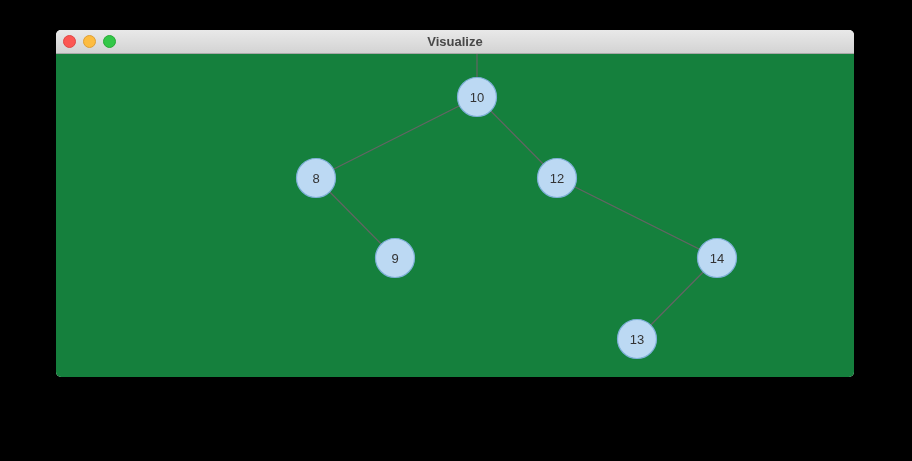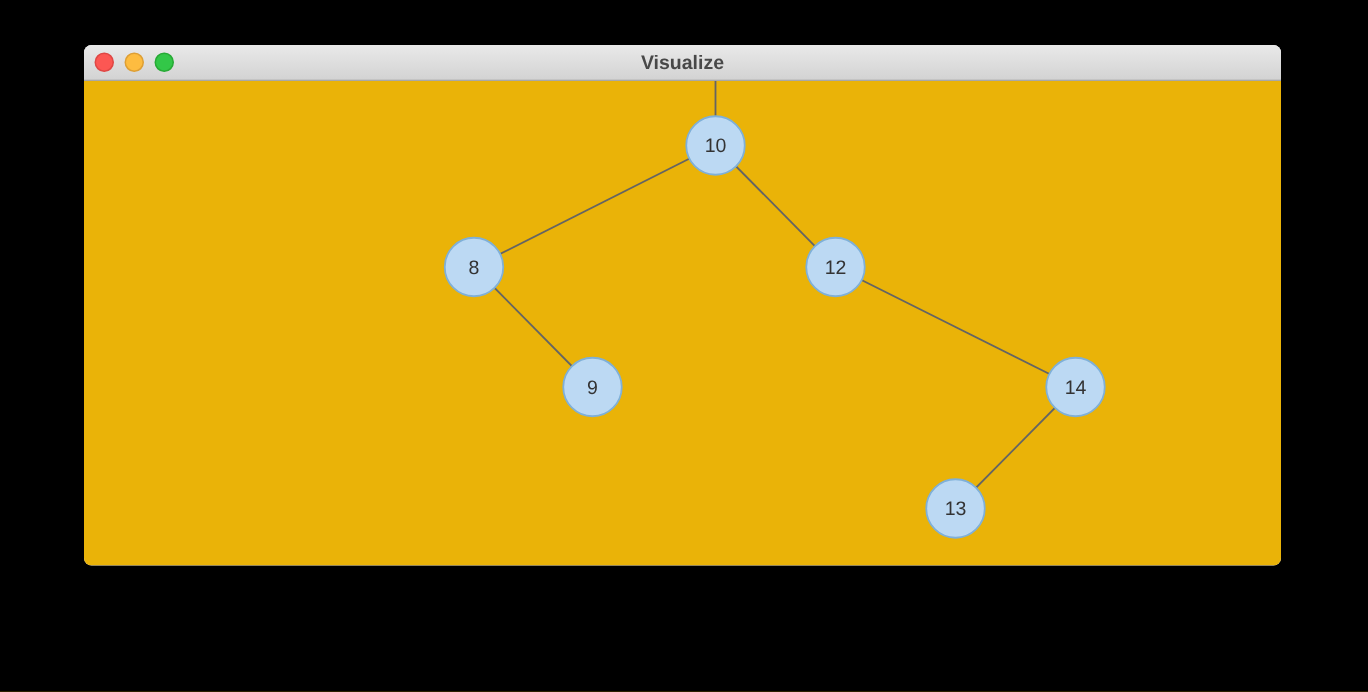--- a/index.html
+++ b/index.html
@@ -50,21 +50,21 @@
   .title {
     font-size: 13px;
     color: #484848;
     line-height: 23px;
     text-align: center;
     user-select: none;
   }
   .content {
     position: relative;
     width: 798px; height: 323px;
-    background: #eab308;
+    background: #15803d;
   }
   .content svg { display: block; }
   .node-label {
     font-family: "Liberation Sans", sans-serif;
     font-size: 13px;
   }
 </style>
 </head>
 <body>
 

